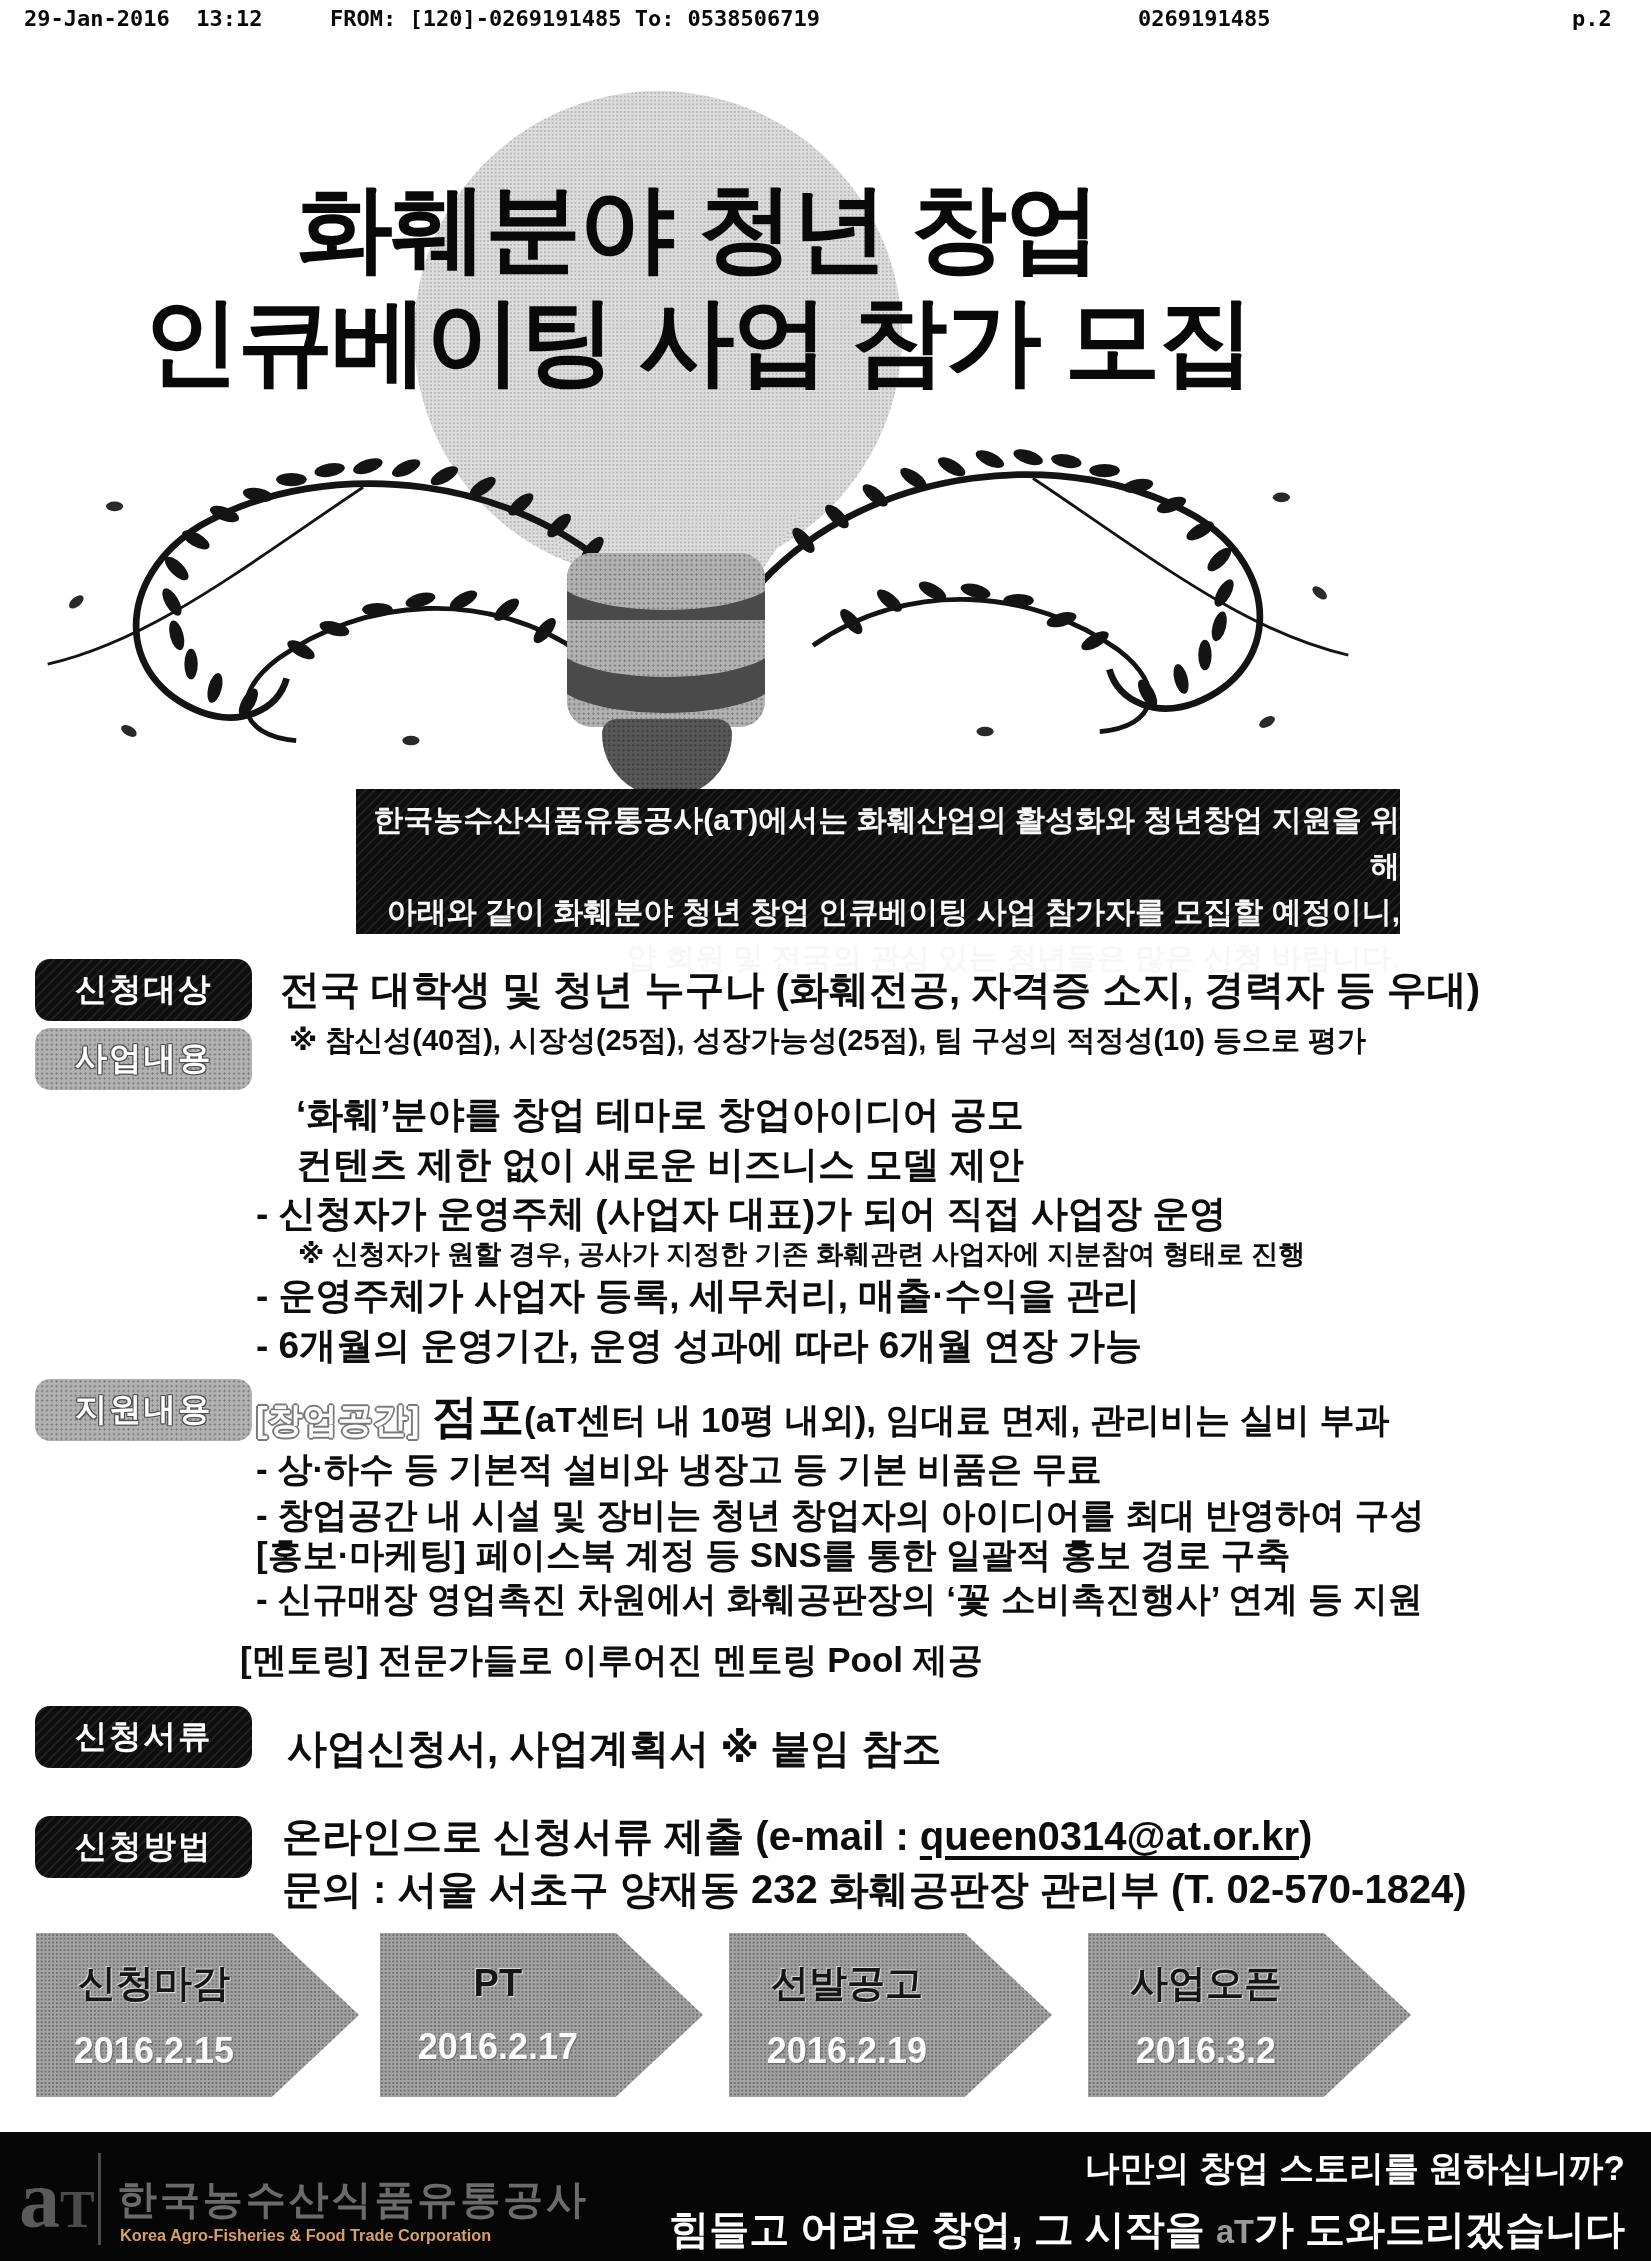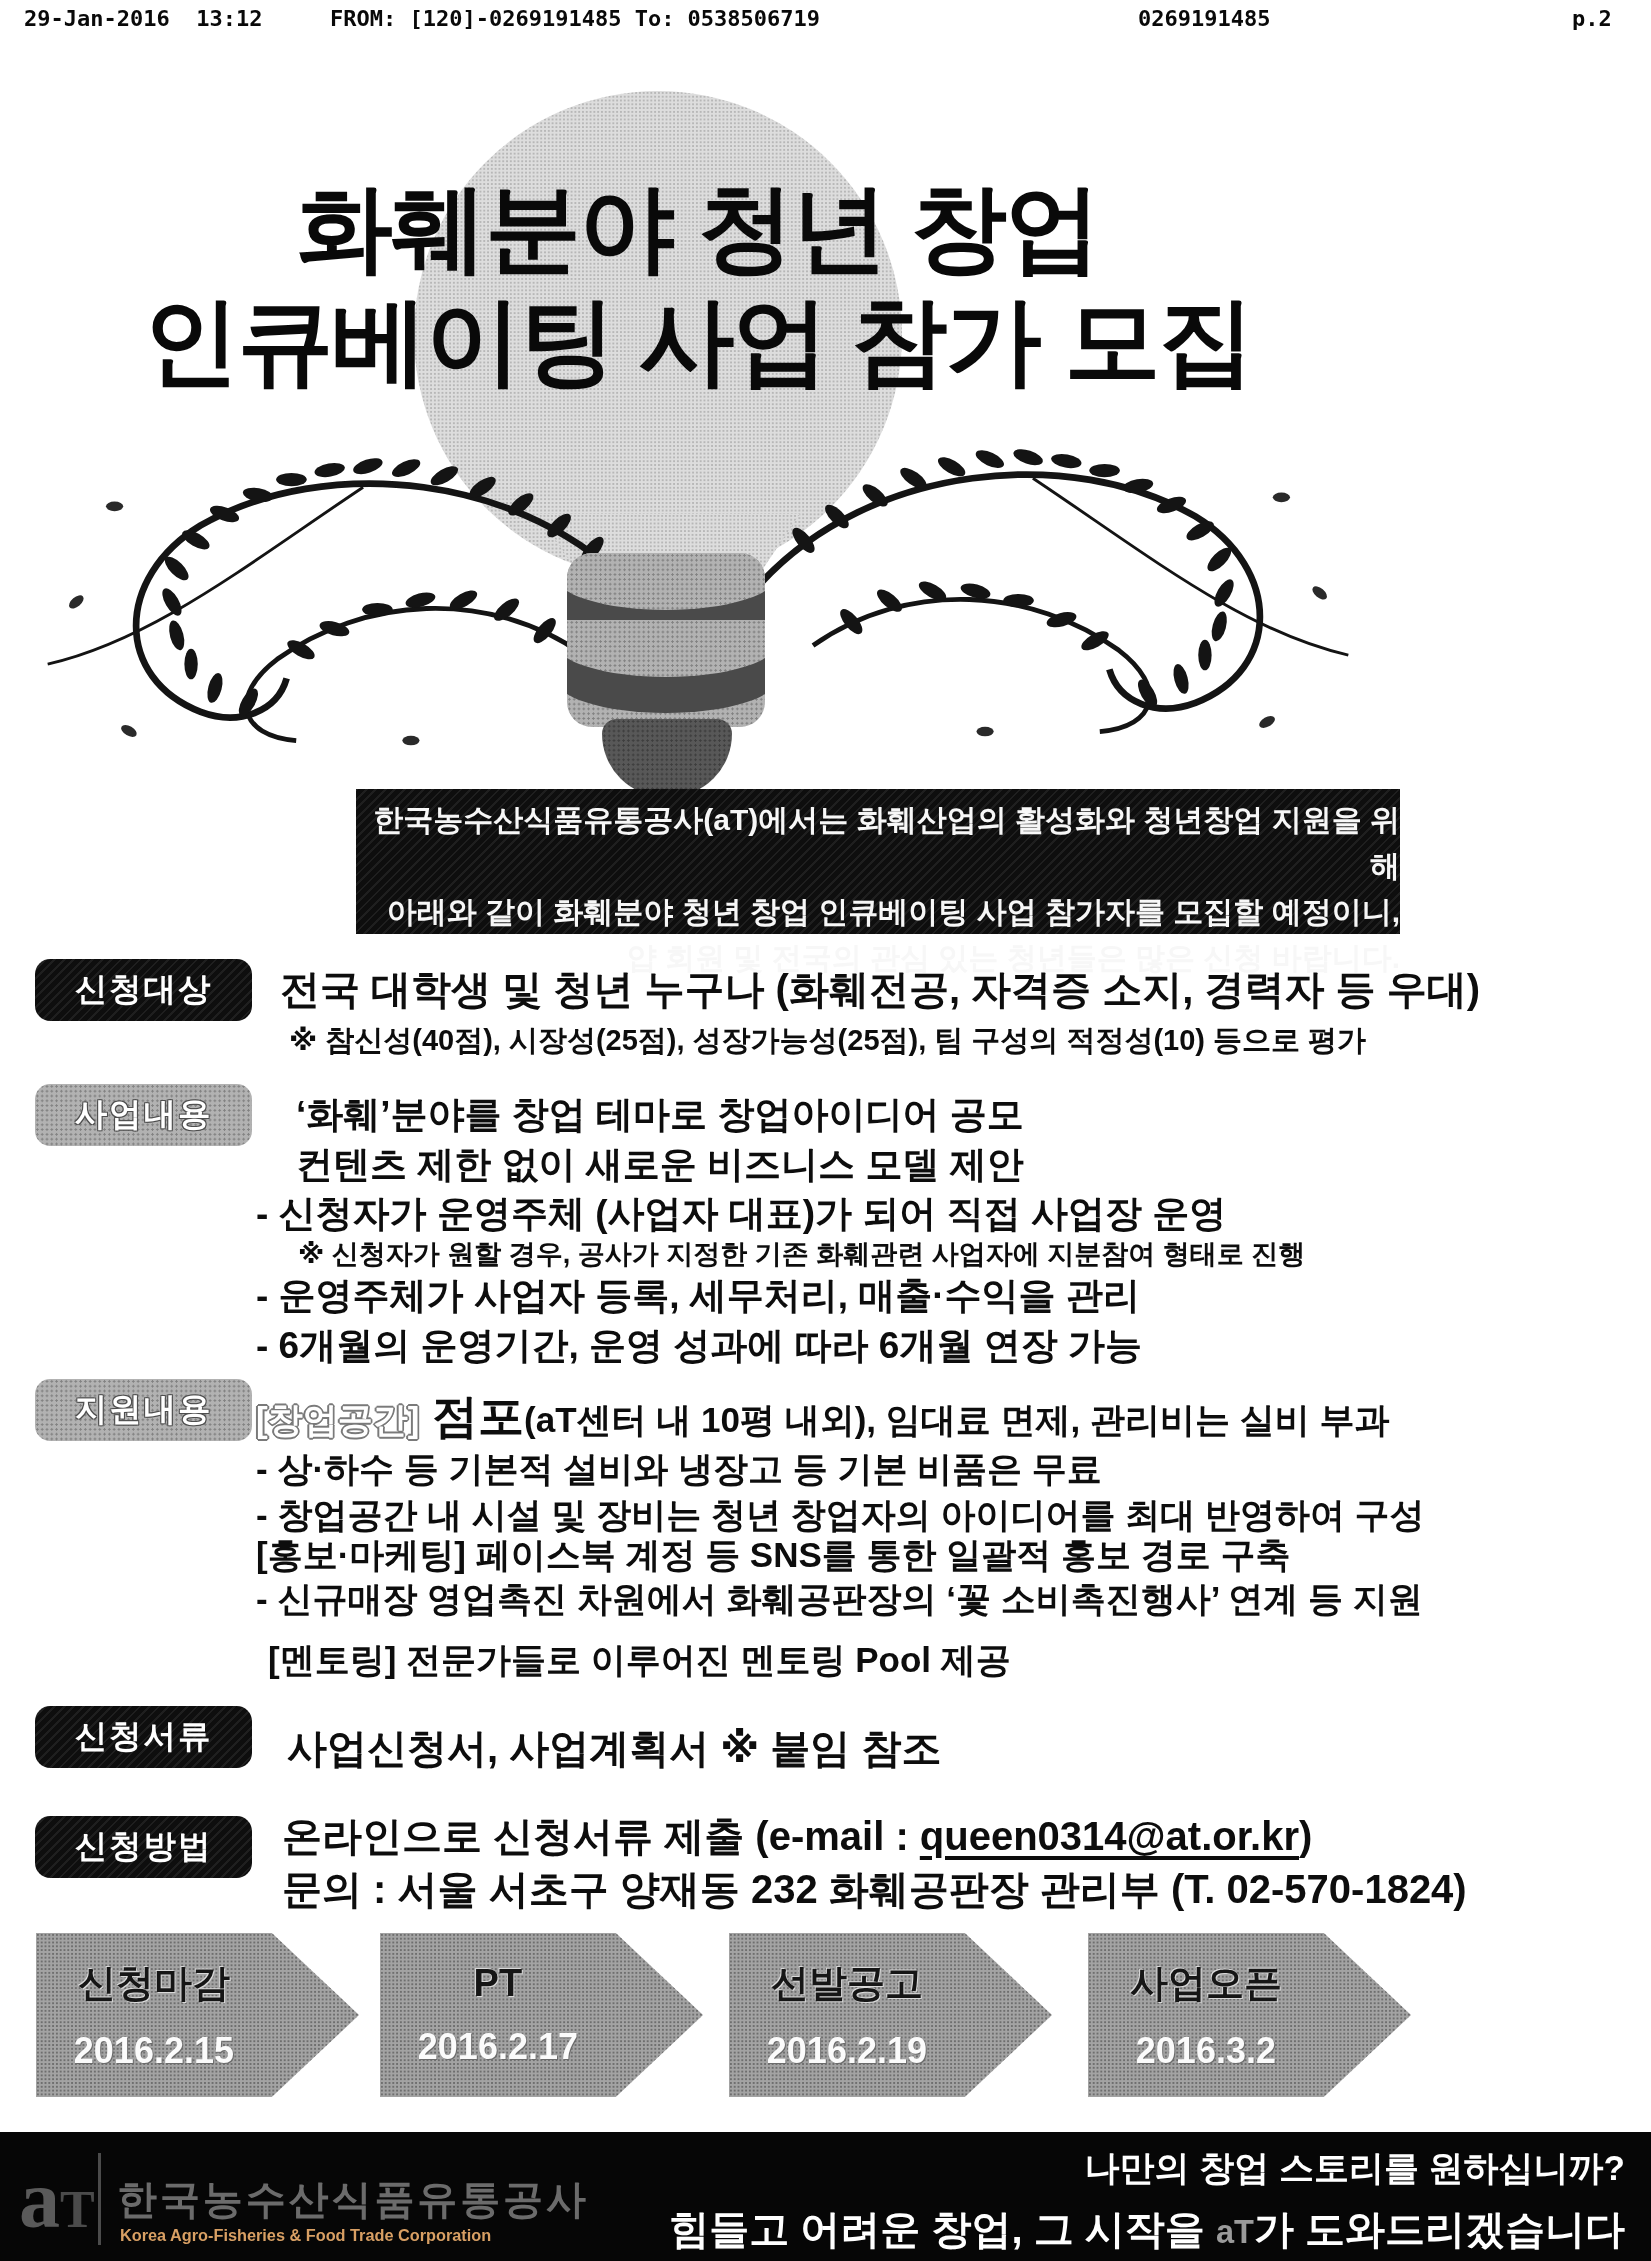--- a/index.html
+++ b/index.html
@@ -211,37 +211,37 @@
   <div class="intro-box hatch-dark">
     <div>한국농수산식품유통공사(aT)에서는 화훼산업의 활성화와 청년창업 지원을 위해</div>
     <div>아래와 같이 화훼분야 청년 창업 인큐베이팅 사업 참가자를 모집할 예정이니,</div>
     <div>얍 회원 및 전국의 관심 있는 청년들은 많은 신청 바랍니다.</div>
   </div>
 
   <div class="sec-label hatch-dark" style="top:959px;">신청대상</div>
   <div class="line fs42" style="left:280px; top:962px;">전국 대학생 및 청년 누구나 (화훼전공, 자격증 소지, 경력자 등 우대)</div>
   <div class="line fs30" style="left:289px; top:1021px;">※ 참신성(40점), 시장성(25점), 성장가능성(25점), 팀 구성의 적정성(10) 등으로 평가</div>
 
-  <div class="sec-label grey ht-mid" style="top:1084px;">사업내용</div>
+  <div class="sec-label grey ht-mid" style="top:1028px;">사업내용</div>
   <div class="line fs39" style="left:296px; top:1090px;">‘화훼’분야를 창업 테마로 창업아이디어 공모</div>
   <div class="line fs39" style="left:296px; top:1140px;">컨텐츠 제한 없이 새로운 비즈니스 모델 제안</div>
   <div class="line fs39" style="left:256px; top:1189px;">-  신청자가 운영주체 (사업자 대표)가 되어 직접 사업장 운영</div>
   <div class="line fs39" style="left:256px; top:1271px;">-  운영주체가 사업자 등록, 세무처리, 매출·수익을 관리</div>
   <div class="line fs28" style="left:298px; top:1236px;">※ 신청자가 원할 경우, 공사가 지정한 기존 화훼관련 사업자에 지분참여 형태로 진행</div>
   <div class="line fs39" style="left:256px; top:1321px;">-  6개월의 운영기간, 운영 성과에 따라 6개월 연장 가능</div>
 
   <div class="sec-label grey ht-mid" style="top:1379px;">지원내용</div>
   <div class="line fs37" style="left:256px; top:1386px;">
     <span class="tag-outline">[창업공간]</span><span class="strong-big"> 점포</span><span>(aT센터 내 10평 내외), 임대료 면제, 관리비는 실비 부과</span>
   </div>
   <div class="line fs37" style="left:256px; top:1446px;">- 상·하수 등 기본적 설비와 냉장고 등 기본 비품은 무료</div>
   <div class="line fs37" style="left:256px; top:1492px;">- 창업공간 내 시설 및 장비는 청년 창업자의 아이디어를 최대 반영하여 구성</div>
   <div class="line fs37" style="left:256px; top:1532px;">[홍보·마케팅] 페이스북 계정 등 SNS를 통한 일괄적 홍보 경로 구축</div>
   <div class="line fs37" style="left:256px; top:1576px;">- 신규매장 영업촉진 차원에서 화훼공판장의 ‘꽃 소비촉진행사’ 연계 등 지원</div>
-  <div class="line fs37" style="left:268px; top:1637px;">[멘토링] 전문가들로 이루어진 멘토링 Pool 제공</div>
+  <div class="line fs37" style="left:240px; top:1637px;">[멘토링] 전문가들로 이루어진 멘토링 Pool 제공</div>
 
   <div class="sec-label hatch-dark" style="top:1706px;">신청서류</div>
   <div class="line fs42" style="left:287px; top:1721px;">사업신청서, 사업계획서 ※ 붙임 참조</div>
 
   <div class="sec-label hatch-dark" style="top:1816px;">신청방법</div>
   <div class="line fs42" style="left:282px; top:1809px;">
     <span>온라인으로 신청서류 제출 (e-mail : </span><span class="email-underline">queen0314@at.or.kr</span><span>)</span>
   </div>
   <div class="line fs42" style="left:282px; top:1862px;">문의 : 서울 서초구 양재동 232 화훼공판장 관리부 (T. 02-570-1824)</div>
 

